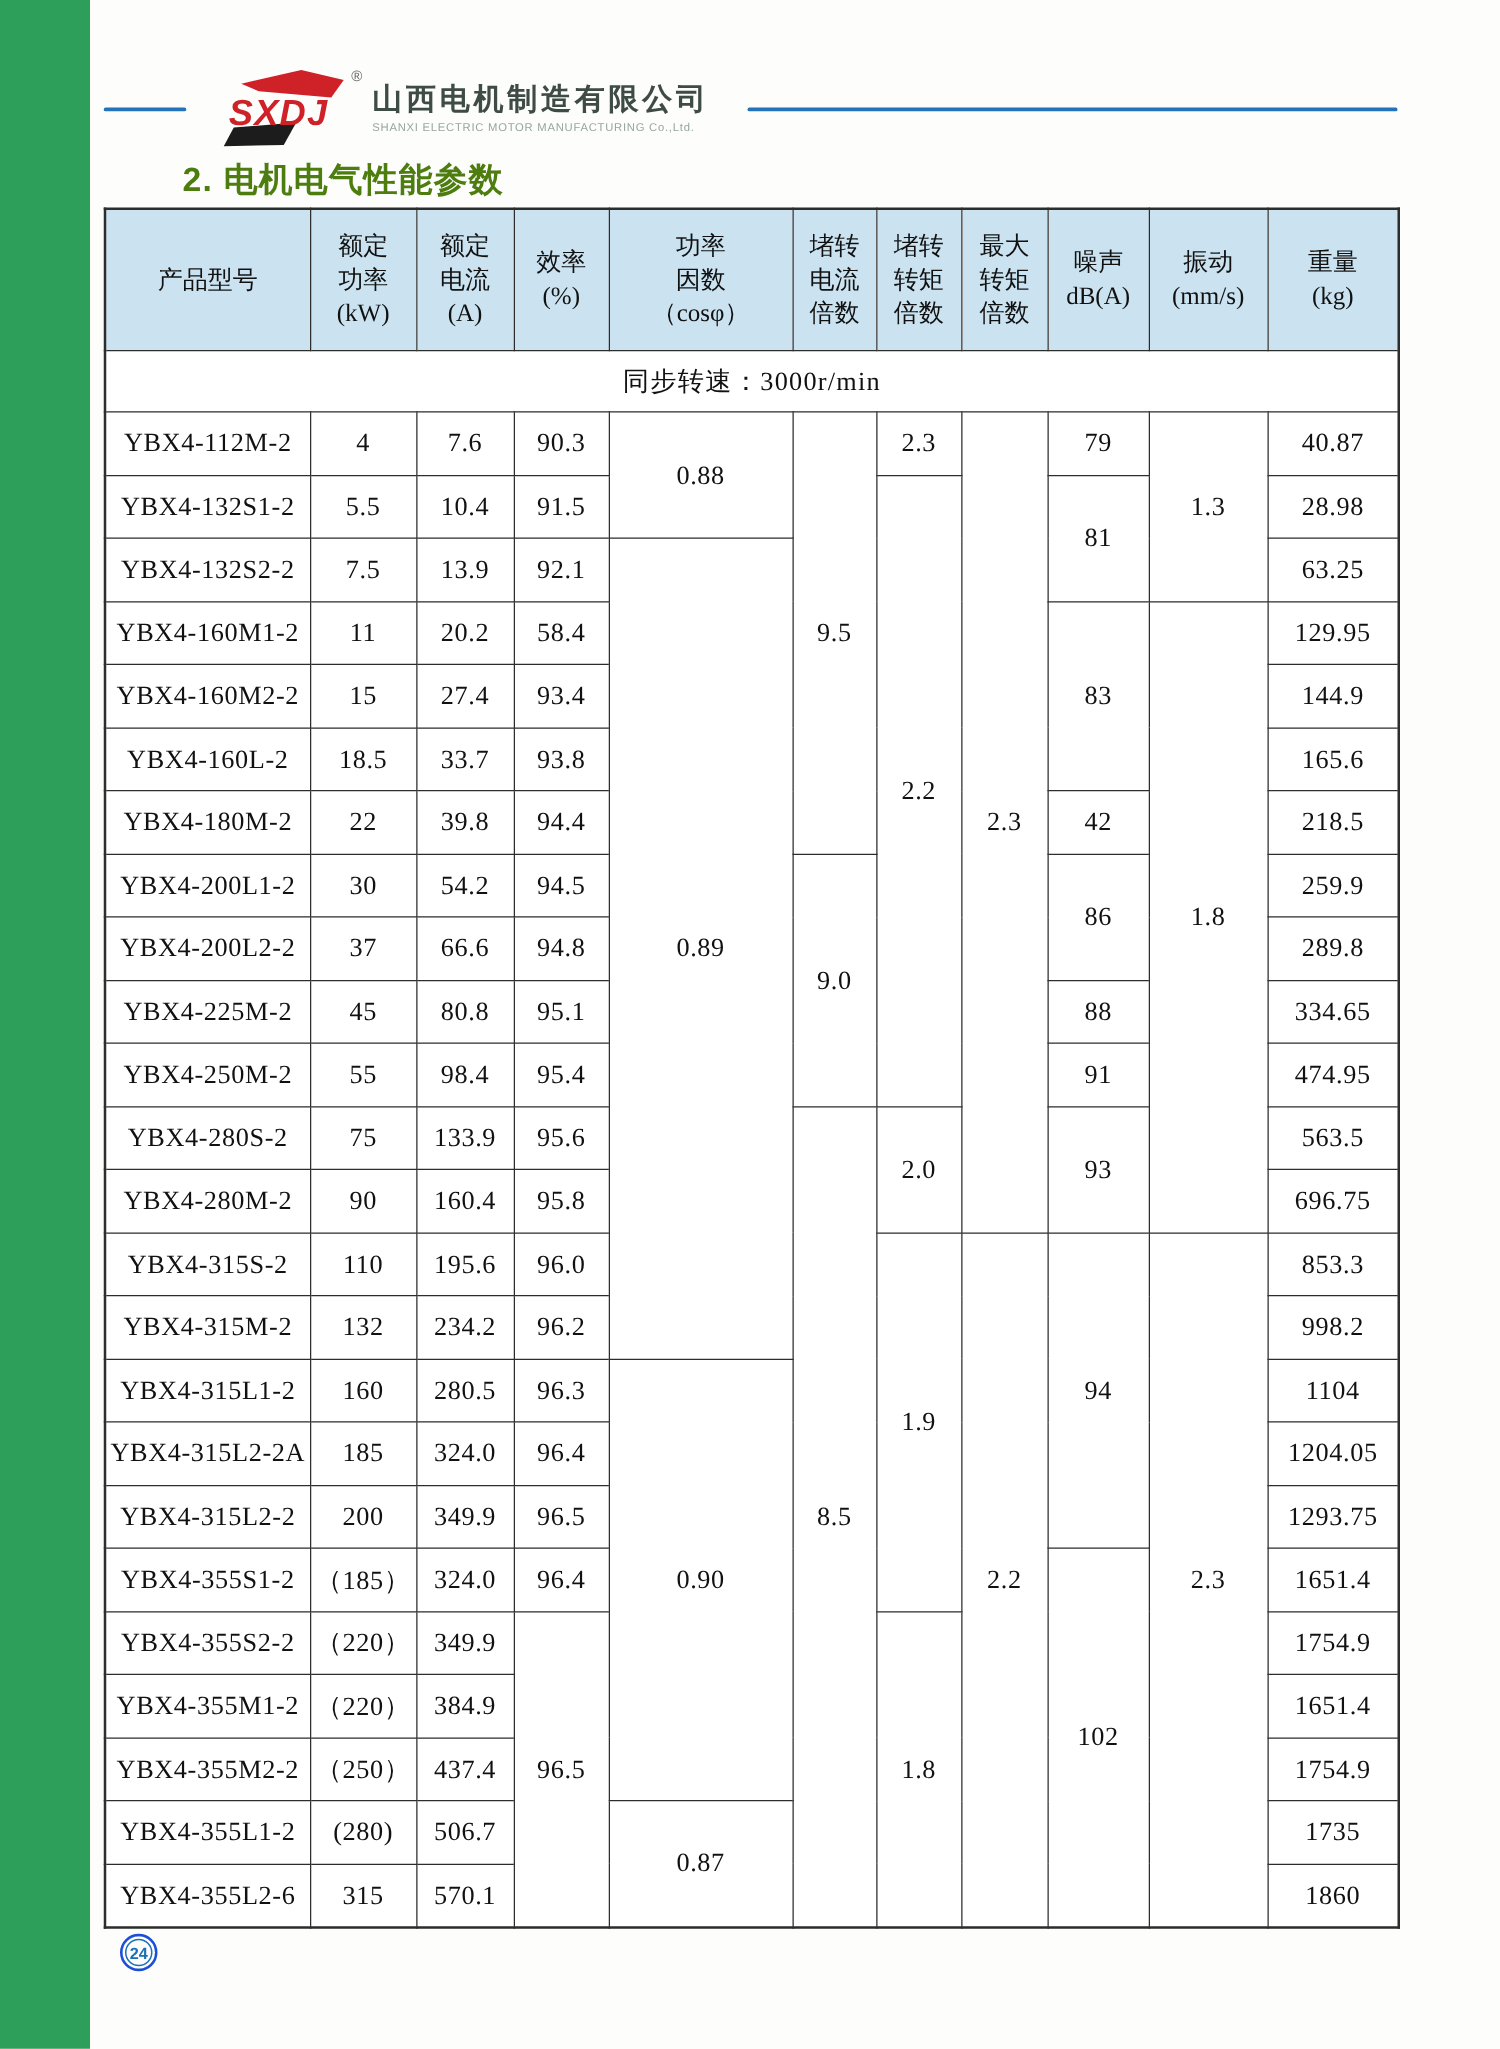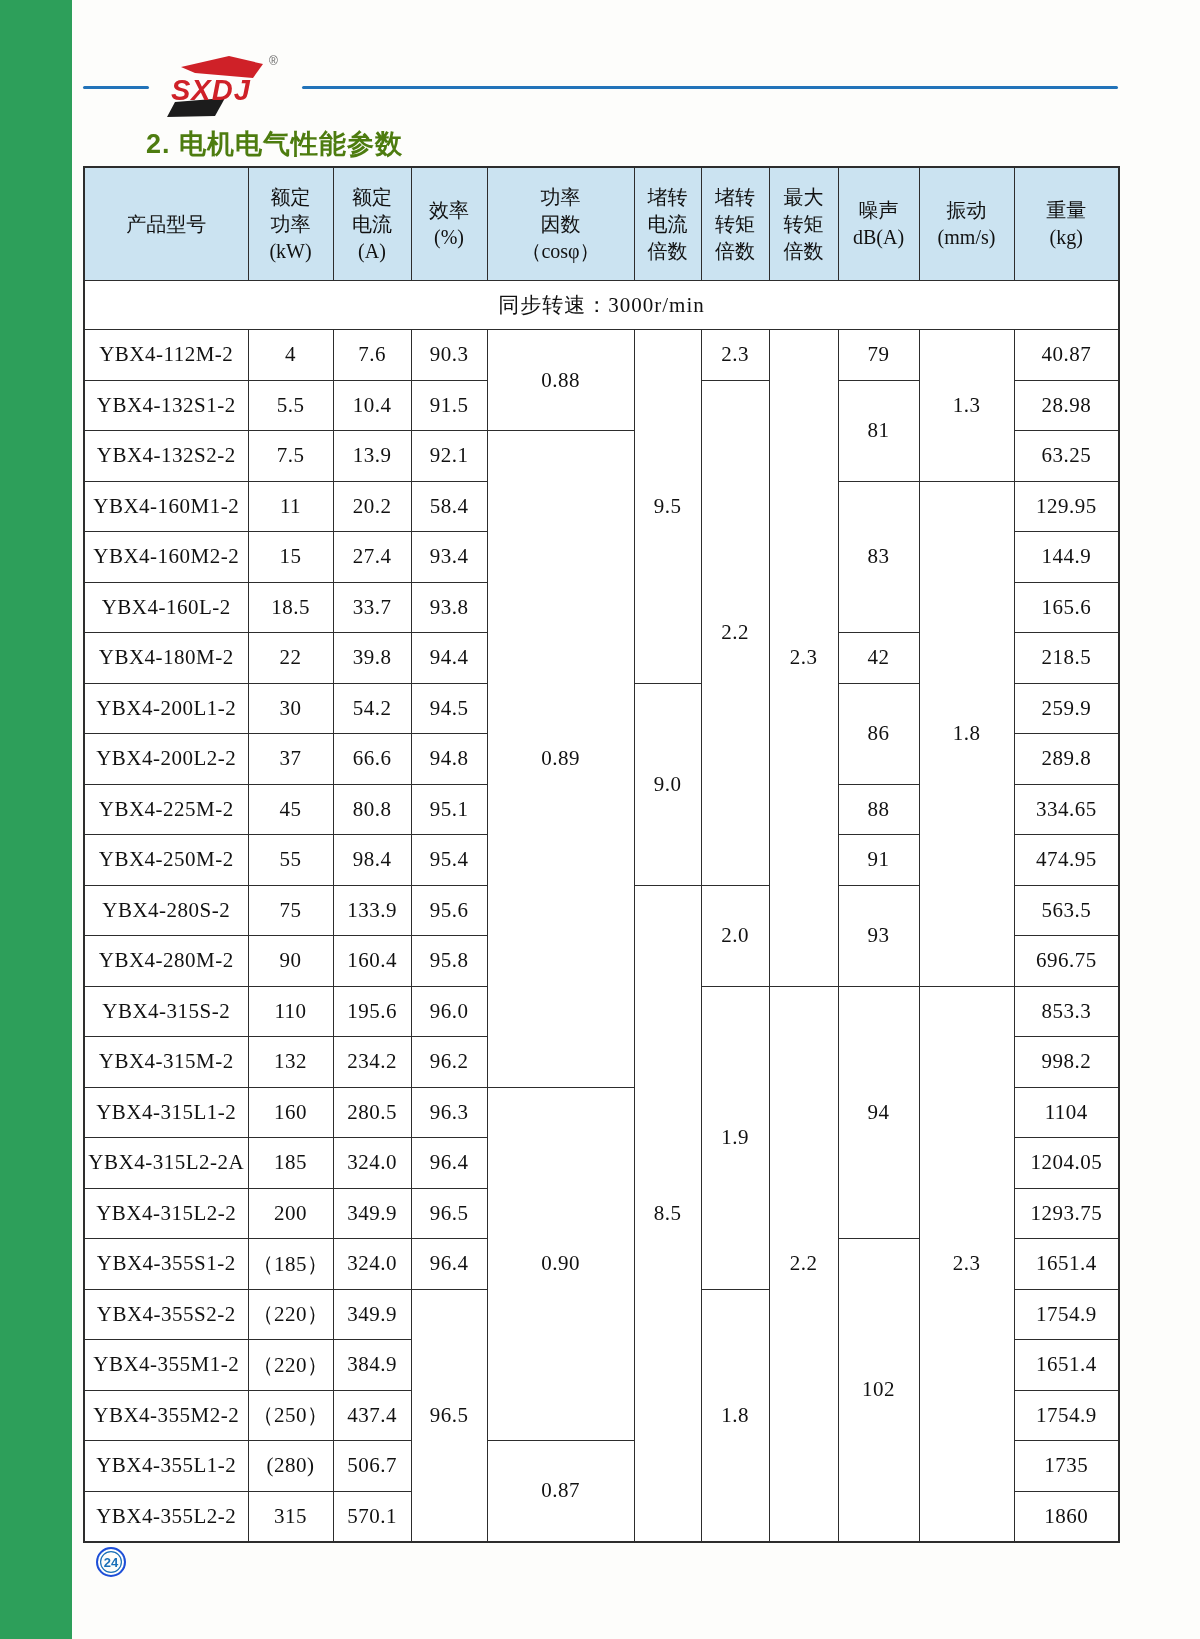--- a/index.html
+++ b/index.html
@@ -13,21 +13,21 @@
     background:#2d9f5a;
   }
   
   .brand-row {
     position:absolute; left:83px; top:52px; width:1035px; height:70px;
     display:flex; align-items:center;
   }
   .brand-line { height:3px; background:#2273b9; border-radius:2px; }
   .brand-line.left  { width:66px; }
   .brand-line.right { flex:1; margin-left:16px; }
-  .logo-wrap { position:relative; width:102px; height:64px; margin:0 2px 0 16px; flex:0 0 auto; }
+  .logo-wrap { position:relative; width:102px; height:64px; margin:0 2px 0 28px; flex:0 0 auto; }
   .reg-mark {
     font-family:"Liberation Sans", sans-serif;
     font-size:12px; color:#666; align-self:flex-start; margin:2px 8px 0 0;
   }
   .company { margin-right:14px; }
   .company-cn {
     font-family:"Liberation Sans", sans-serif;
     font-size:24px; font-weight:bold; color:#3e4c44; letter-spacing:3px; line-height:1.1;
   }
   .company-en {
@@ -77,20 +77,24 @@
 <div class="brand-row">
   <div class="brand-line left"></div>
   <div class="logo-wrap">
     <svg viewBox="0 0 102 64" width="102" height="64">
       <polygon points="16,12 64,1 98,9 88,23 30,18" fill="#cf2128"></polygon>
       <polygon points="10,47 60,43 50,61 2,62" fill="#1c1c1c"></polygon>
       <text x="6" y="45" font-size="29" font-style="italic" font-weight="bold" fill="#cf2128" font-family="Liberation Sans, sans-serif" letter-spacing="1">SXDJ</text>
     </svg>
   </div>
   <div class="reg-mark">®</div>
+  <div class="company">
+    <div class="company-cn">山西电机制造有限公司</div>
+    <div class="company-en">SHANXI ELECTRIC MOTOR MANUFACTURING Co.,Ltd.</div>
+  </div>
   <div class="brand-line right"></div>
 </div>
 
 <div class="section-title">2. 电机电气性能参数</div>
 
 <table class="perf-table">
   <colgroup>
       <col style="width: 164px;">
       <col style="width: 85px;">
       <col style="width: 78px;">
@@ -339,21 +343,21 @@
         <td>1754.9</td>
       </tr>
       <tr class="data-row">
         <td>YBX4-355L1-2</td>
         <td>(280)</td>
         <td>506.7</td>
         <td rowspan="2">0.87</td>
         <td>1735</td>
       </tr>
       <tr class="data-row">
-        <td>YBX4-355L2-2</td>
+        <td>YBX4-355L2-6</td>
         <td>315</td>
         <td>570.1</td>
         <td>1860</td>
       </tr>
     </tbody>
 </table>
 
 <div class="page-badge">24</div>
 
 </body></html>

